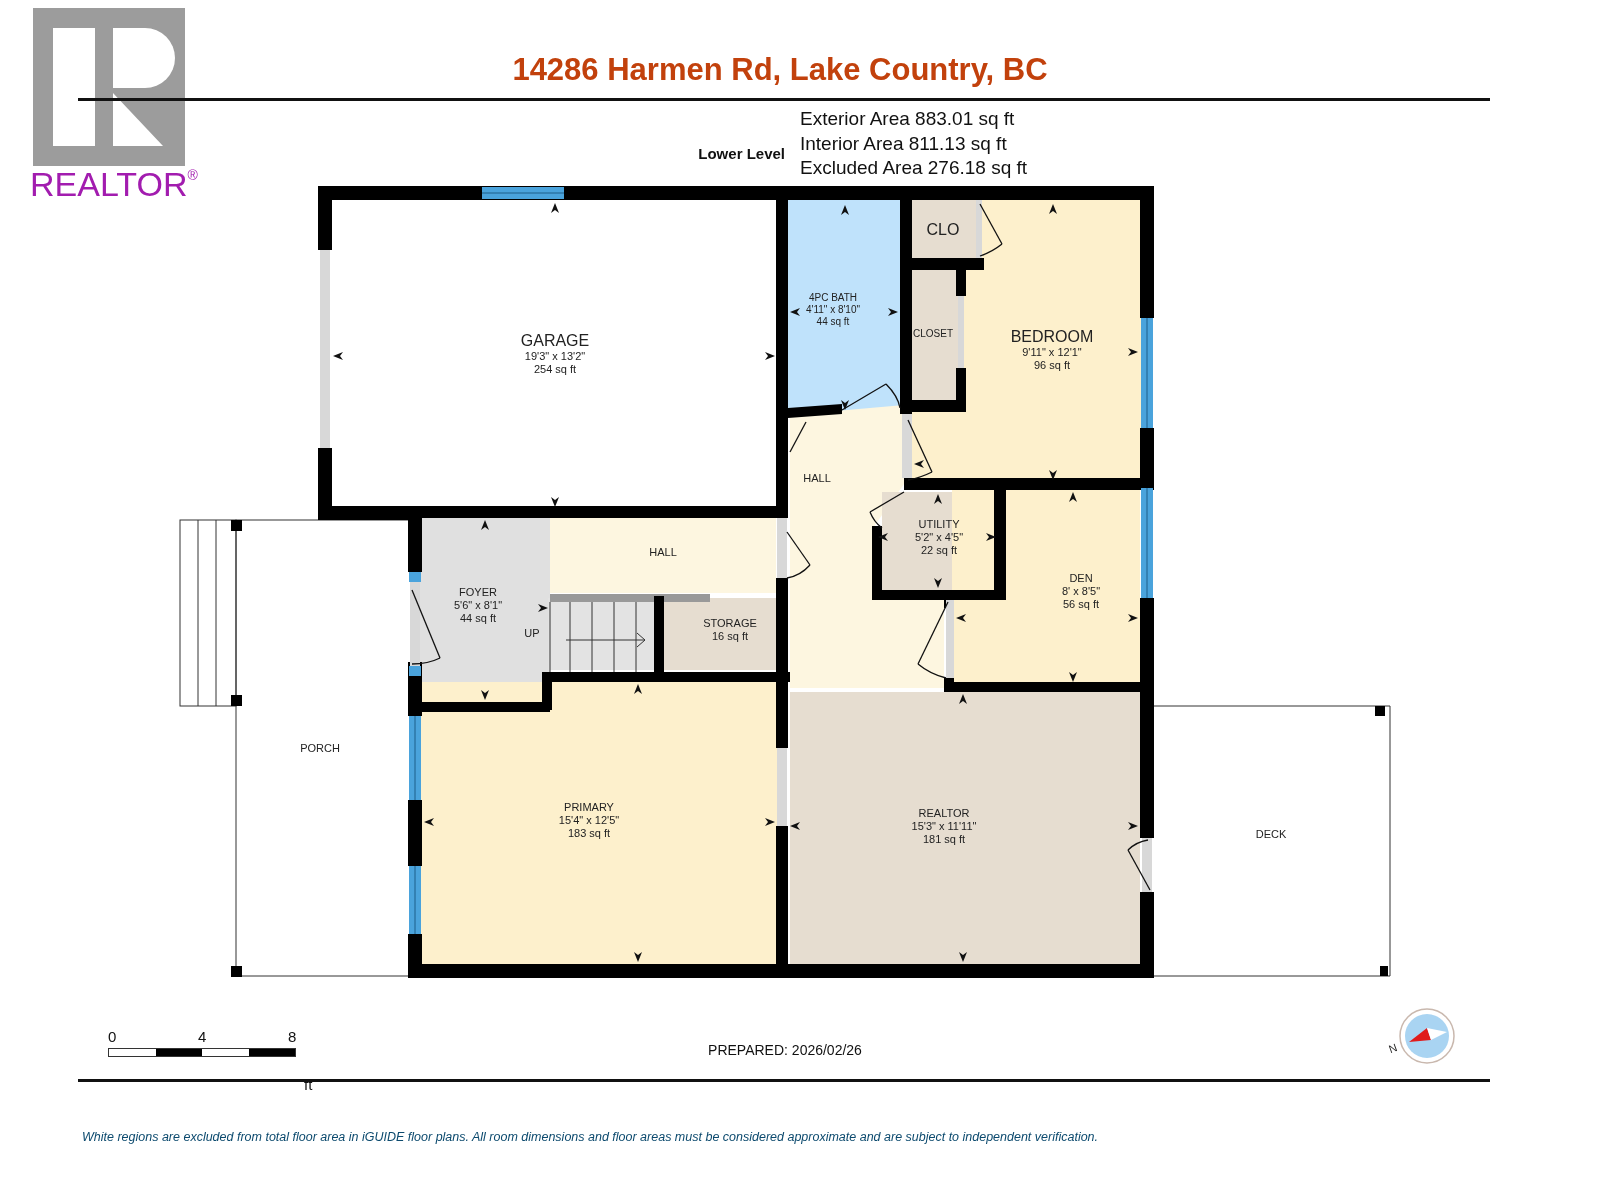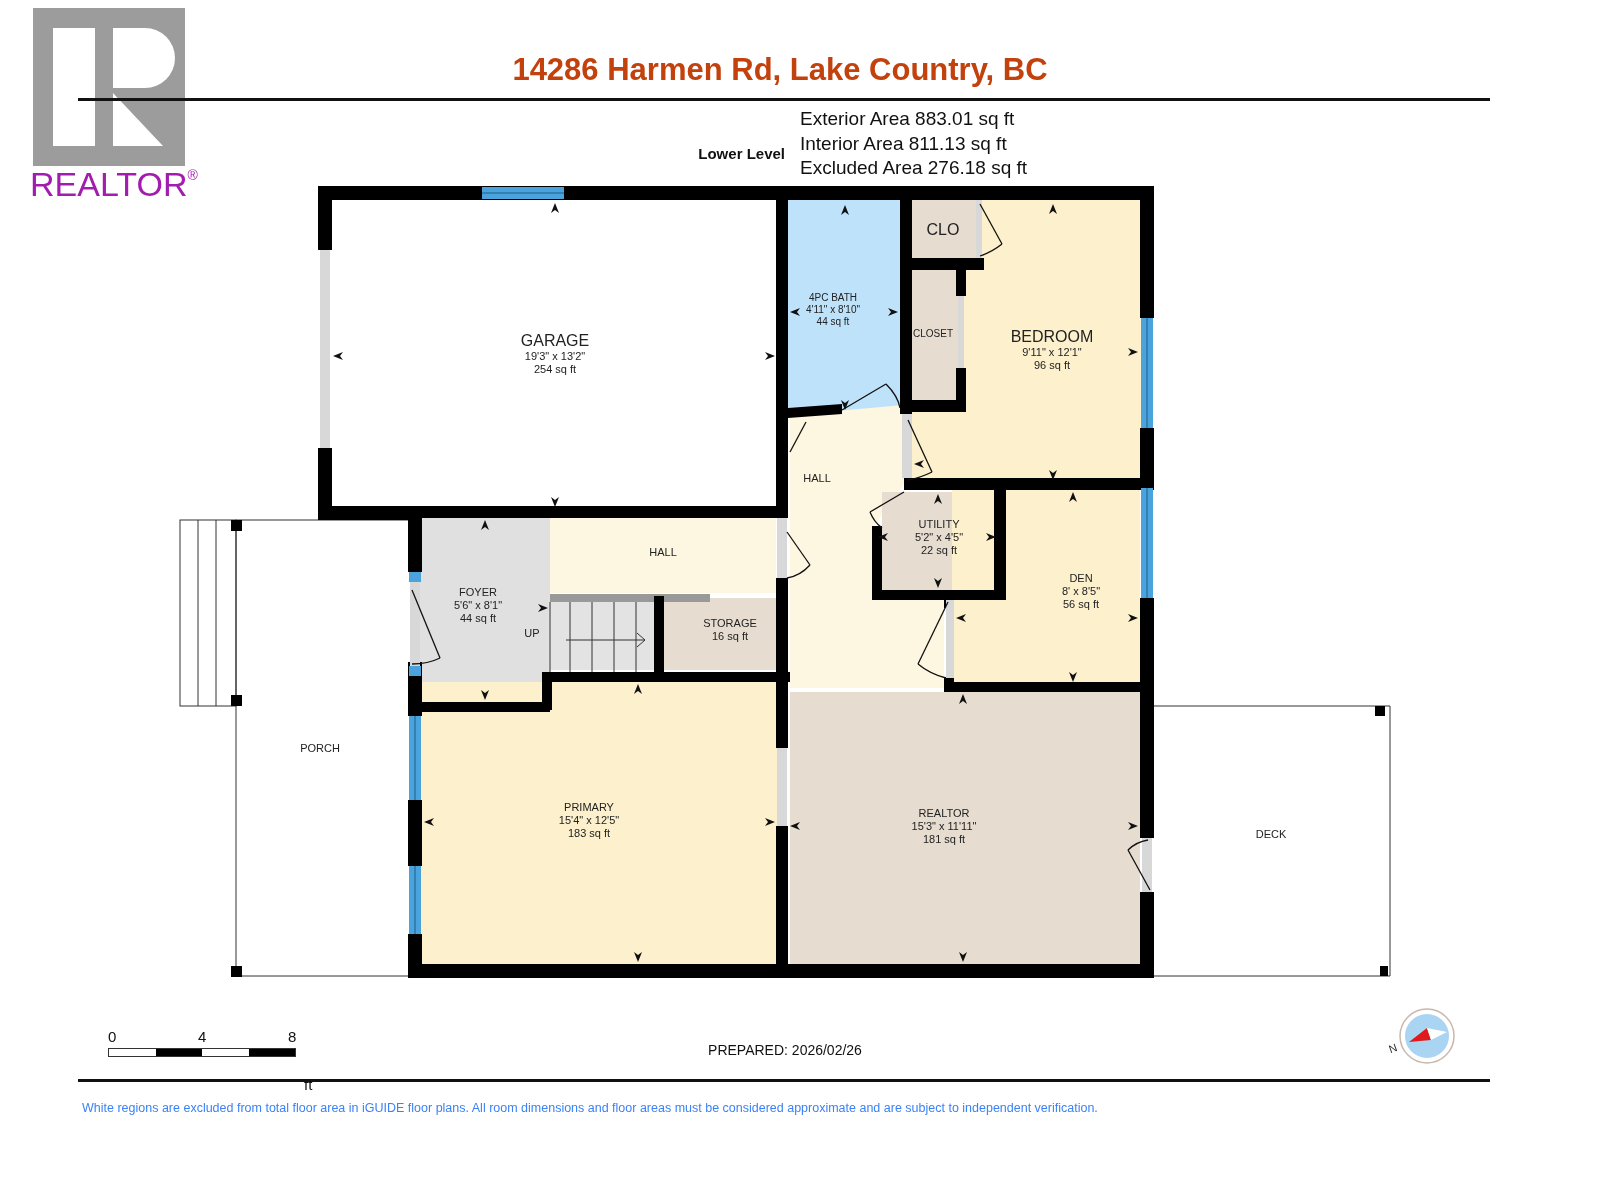--- a/index.html
+++ b/index.html
@@ -17,21 +17,21 @@
   .rn{font-size:16px;}
   .rd{font-size:11px;}
   .rs{font-size:10px;}
   .scale-wrap{left:108px;top:1028px;width:230px;height:40px;}
   .scale-num{position:absolute;top:0;font-size:15px;color:#111;}
   .scale-unit{position:absolute;left:196px;top:16px;font-size:15px;color:#111;margin-top:32px;}
   .scale-bar{position:absolute;top:20px;left:0;height:7px;width:186px;border:1px solid #333;display:flex;}
   .scale-bar span{flex:1;}
   .prepared{left:600px;width:370px;top:1042px;text-align:center;font-size:14px;color:#111;}
   .rule-bottom{left:78px;top:1079px;width:1412px;height:3px;background:#111;}
-  .disclaimer{left:82px;top:1101px;font-size:12.5px;color:#3b82f6;}
+  .disclaimer{left:82px;top:1130px;font-size:12.5px;color:#0c4a6e;font-style:italic;}
   .compass{left:1385px;top:1008px;width:75px;height:60px;}
 </style>
 </head>
 <body>
 
 <svg class="abs logo" viewBox="0 0 152 158">
   <rect x="0" y="0" width="152" height="158" fill="#9c9c9c"></rect>
   <rect x="20" y="20" width="42" height="118" fill="#fff"></rect>
   <path d="M80 20 H112 A30 30 0 0 1 112 80 H80 Z" fill="#fff"></path>
   <path d="M80 85 L130 138 H80 Z" fill="#fff"></path>

